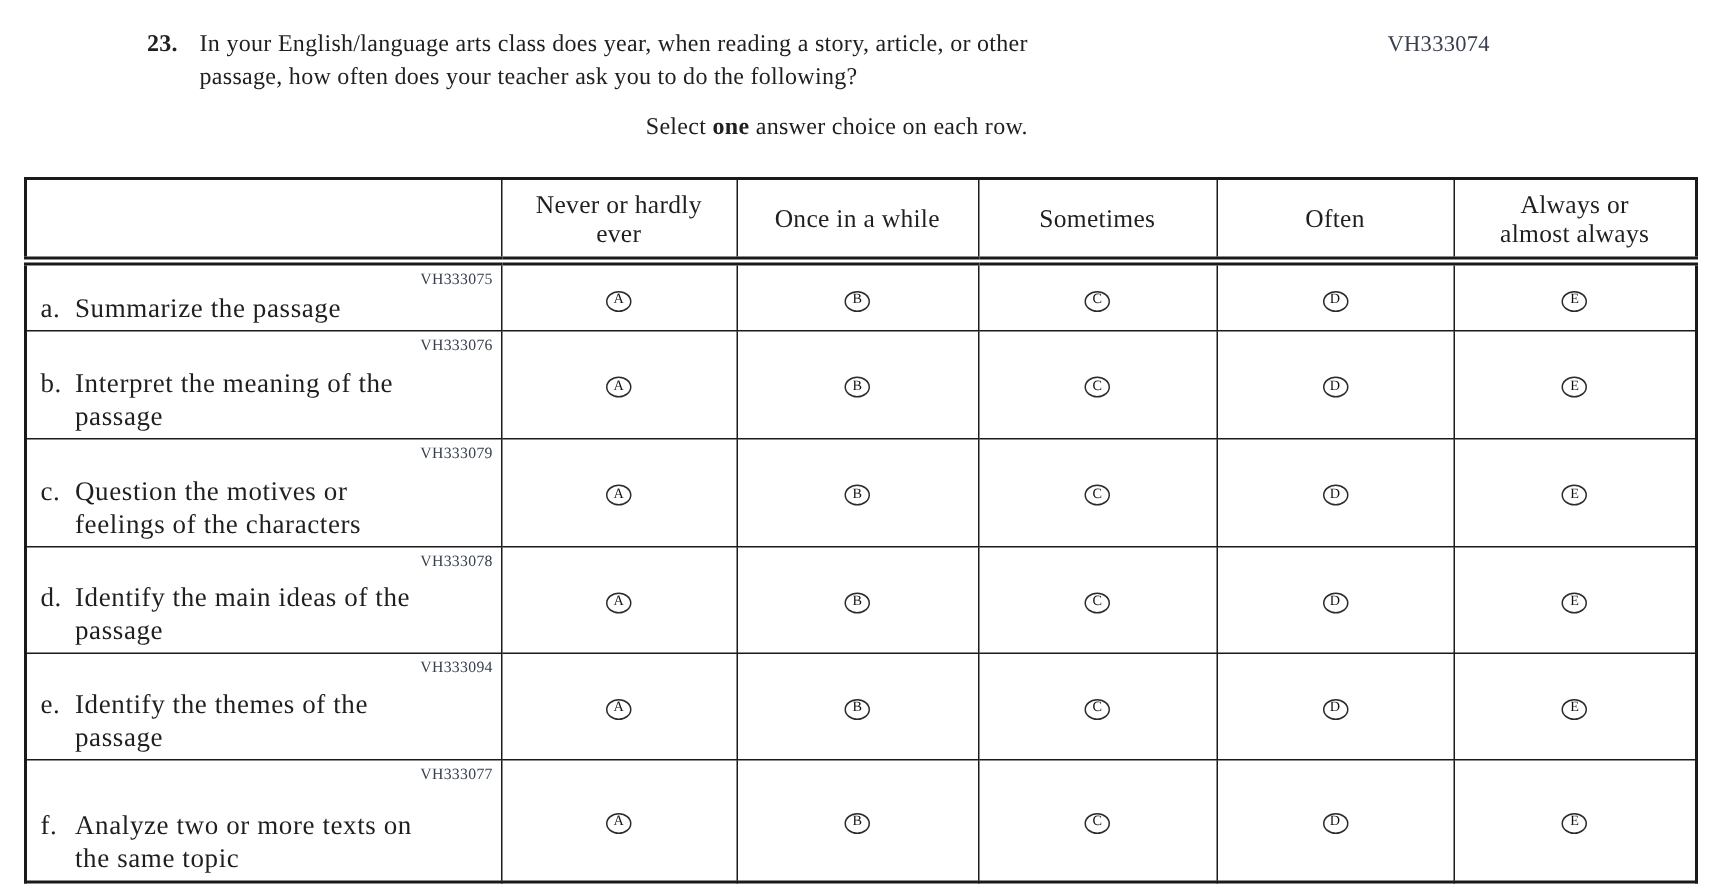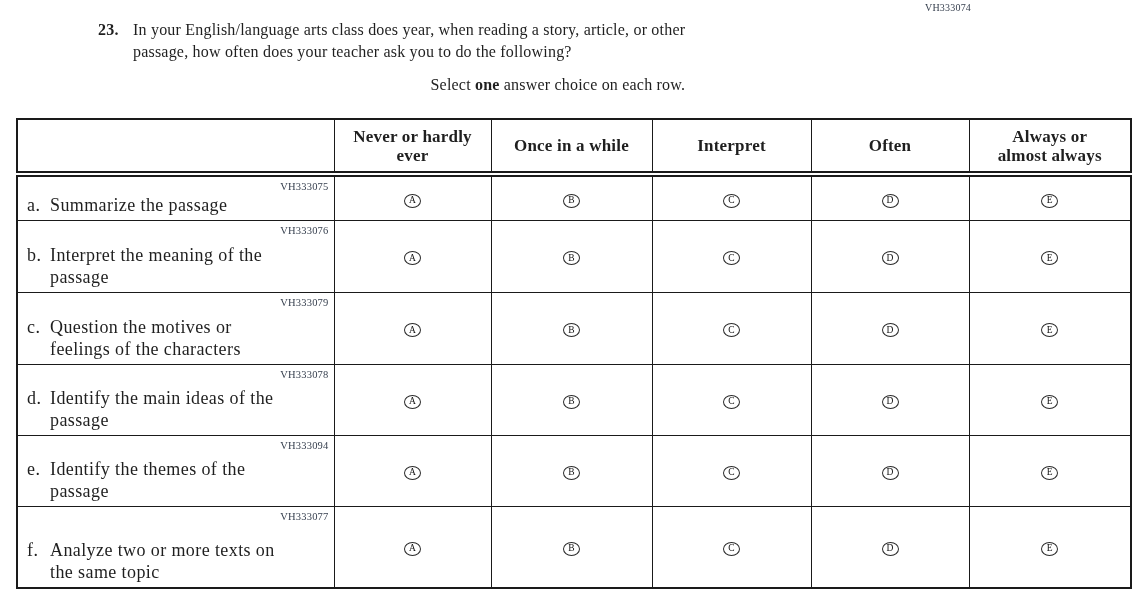--- a/index.html
+++ b/index.html
@@ -9,39 +9,39 @@
     --bg:#ffffff;
   }
   html,body{margin:0;padding:0;}
   body{
     width:1147px;height:590px;position:relative;overflow:hidden;
     background:var(--bg);
     font-family:"Liberation Serif","DejaVu Serif",serif;
     color:var(--ink);
   }
   .form-code{
-    position:absolute;left:925px;top:2px;
-    font-size:10px;letter-spacing:.2px;color:var(--code);
+    position:absolute;left:925px;top:22px;
+    font-size:15px;letter-spacing:.2px;color:var(--code);
   }
   .question{
     position:absolute;left:98px;top:19px;display:flex;
     font-size:16px;line-height:22px;letter-spacing:.2px;
   }
   .qnum{width:35px;flex:none;font-weight:bold;}
   .instruction{margin-top:11px;text-align:right;}
   .instruction b{font-weight:bold;}
   .table-wrap{position:absolute;left:16px;top:118px;}
   table{
     border-collapse:collapse;table-layout:fixed;width:1114px;
     border:2px solid var(--border);
   }
   th,td{border:1.5px solid var(--border);padding:0;}
   thead th{
     height:51px;vertical-align:middle;text-align:center;
-    font-size:17px;font-weight:bold;line-height:19px;letter-spacing:.2px;
+    font-size:17px;font-weight:normal;line-height:19px;letter-spacing:.2px;
     border-bottom:6px double var(--border);
   }
   td.label-cell{position:relative;vertical-align:top;}
   .row-code{
     position:absolute;top:4px;right:5px;
     font-size:10.5px;line-height:11px;letter-spacing:.2px;color:var(--code);
   }
   .row-label{
     position:absolute;left:9px;bottom:4px;right:4px;
     display:flex;font-size:18px;line-height:22px;letter-spacing:.4px;
@@ -85,21 +85,21 @@
         <th></th>
         <th>
           <div>Never or hardly</div>
           <div>ever</div>
         </th>
         <th>
           <div>Once in a while</div>
           <div></div>
         </th>
         <th>
-          <div>Interpret</div>
+          <div>Sometimes</div>
           <div></div>
         </th>
         <th>
           <div>Often</div>
           <div></div>
         </th>
         <th>
           <div>Always or</div>
           <div>almost always</div>
         </th>

